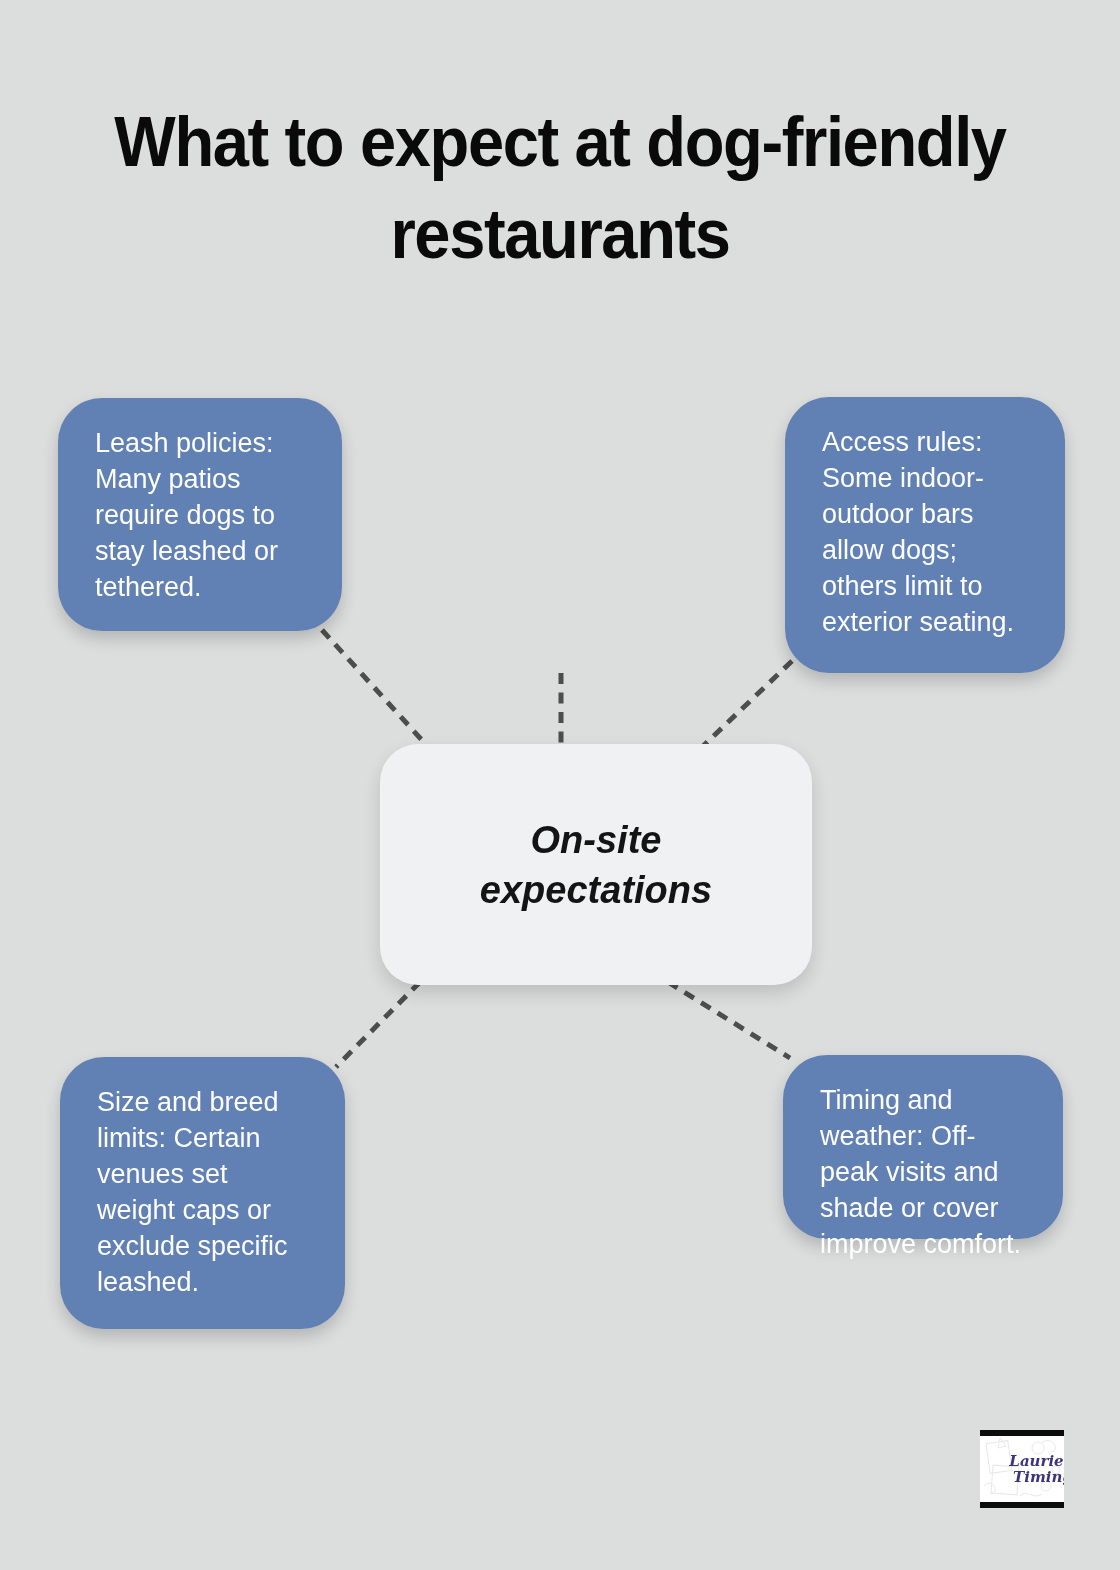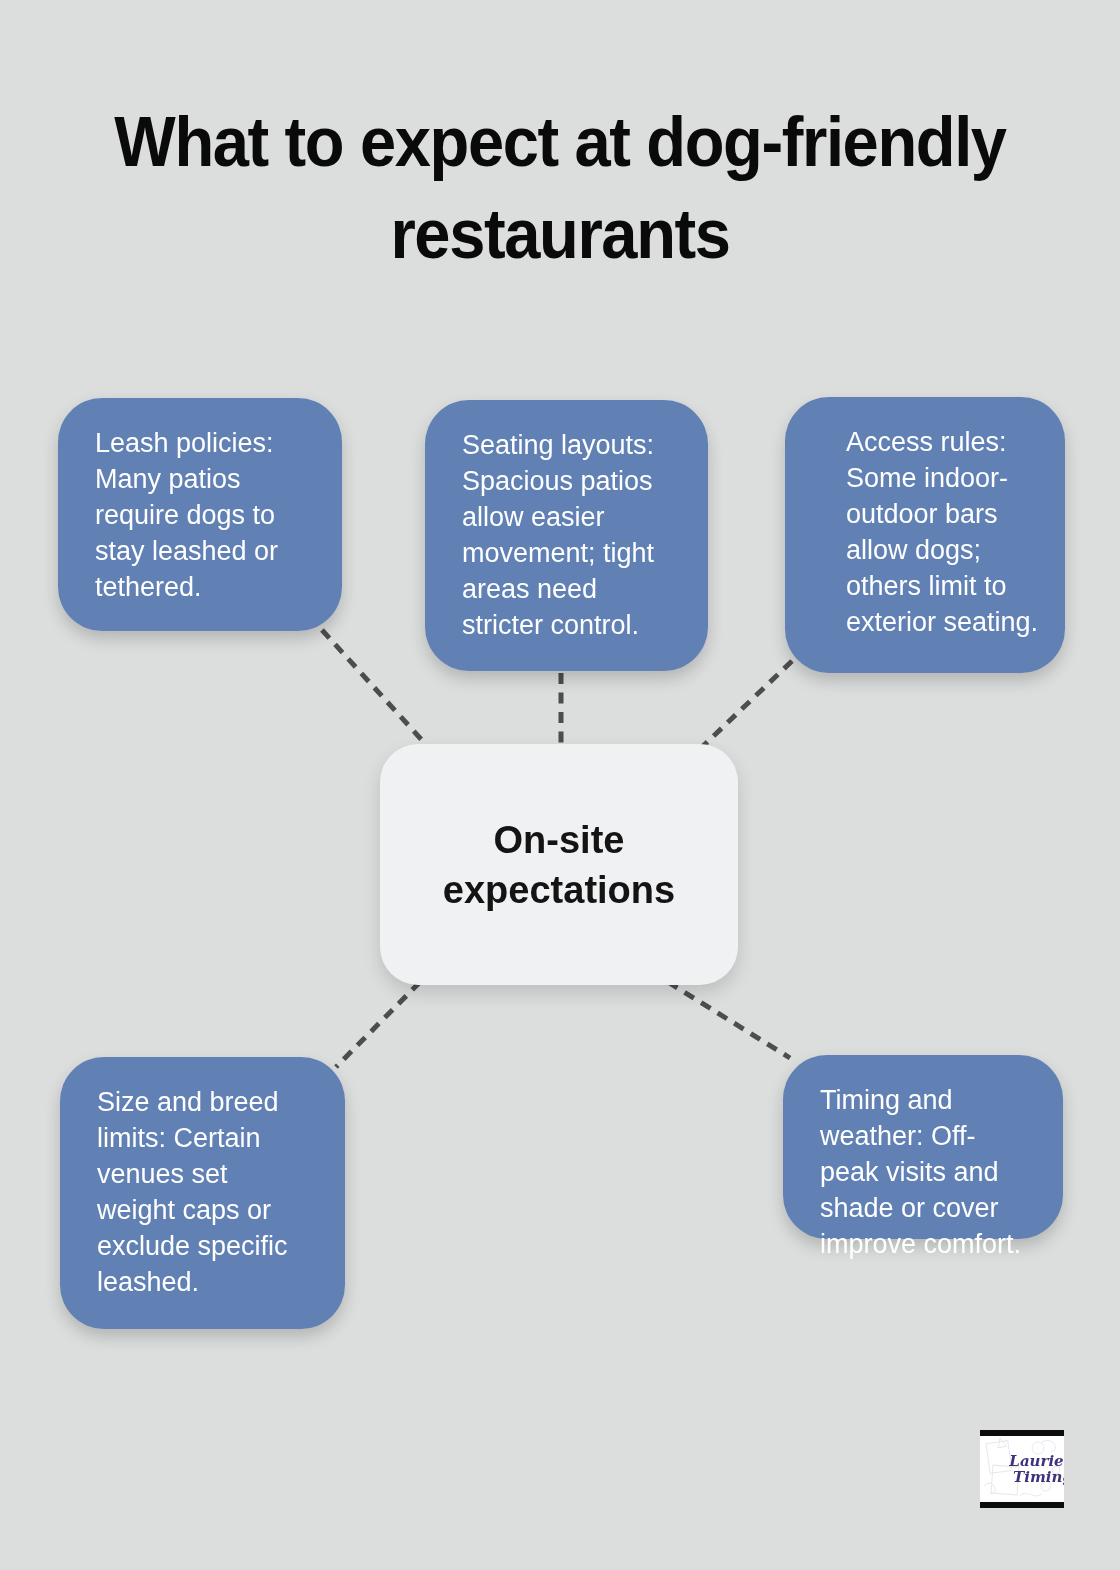--- a/index.html
+++ b/index.html
@@ -57,38 +57,39 @@
     padding: 27px 0 0 37px;
     font-size: 27px;
     line-height: 36px;
   }
   .node .node-text { display: block; }
   .node-leash   { left: 58px;  top: 398px;  width: 284px; height: 233px; }
   .node-leash   .node-text { width: 232px; }
   .node-seating { left: 425px; top: 400px;  width: 283px; height: 271px; }
   .node-seating .node-text { width: 218px; }
   .node-access  { left: 785px; top: 397px;  width: 280px; height: 276px; }
-  .node-access  .node-text { width: 212px; margin-left: 24px; }
+  .node-access  .node-text { width: 212px; }
   .node-size    { left: 60px;  top: 1057px; width: 285px; height: 272px; }
   .node-size    .node-text { width: 210px; }
   .node-timing  { left: 783px; top: 1055px; width: 280px; height: 184px; }
   .node-timing  .node-text { width: 208px; }
   .center-node {
     position: absolute;
     left: 380px;
     top: 744px;
-    width: 358px;
+    width: 432px;
     height: 241px;
     background: #f0f1f2;
     border-radius: 38px;
     box-shadow: 0 8px 18px rgba(0,0,0,0.14);
     display: flex;
     align-items: center;
     justify-content: center;
     text-align: center;
+    font-style: italic;
   }
   .center-node .center-label {
     color: #141414;
     font-weight: 700;
     font-size: 38px;
     line-height: 50px;
     width: 300px;
   }
   .logo {
     position: absolute;
@@ -139,23 +140,20 @@
 
   <h1 class="title" style="margin:0;">
     <span>What to expect at dog-friendly</span>
     <span>restaurants</span>
   </h1>
 
   <div class="node node-leash">
     <span class="node-text">Leash policies: Many patios require dogs to stay leashed or tethered.</span>
   </div>
 
-  <div class="node node-seating">
-    <span class="node-text">Seating layouts: Spacious patios allow easier movement; tight areas need stricter control.</span>
-  </div>
 
   <div class="node node-access">
     <span class="node-text">Access rules: Some indoor-outdoor bars allow dogs; others limit to exterior seating.</span>
   </div>
 
   <div class="node node-size">
     <span class="node-text">Size and breed limits: Certain venues set weight caps or exclude specific leashed.</span>
   </div>
 
   <div class="node node-timing">

